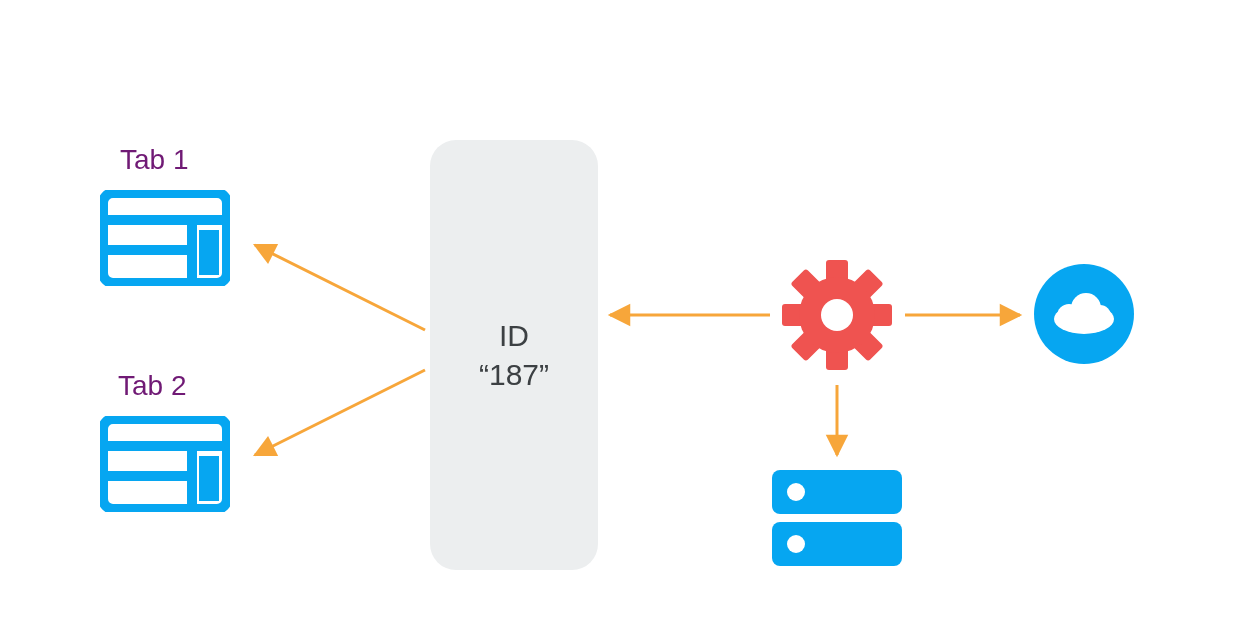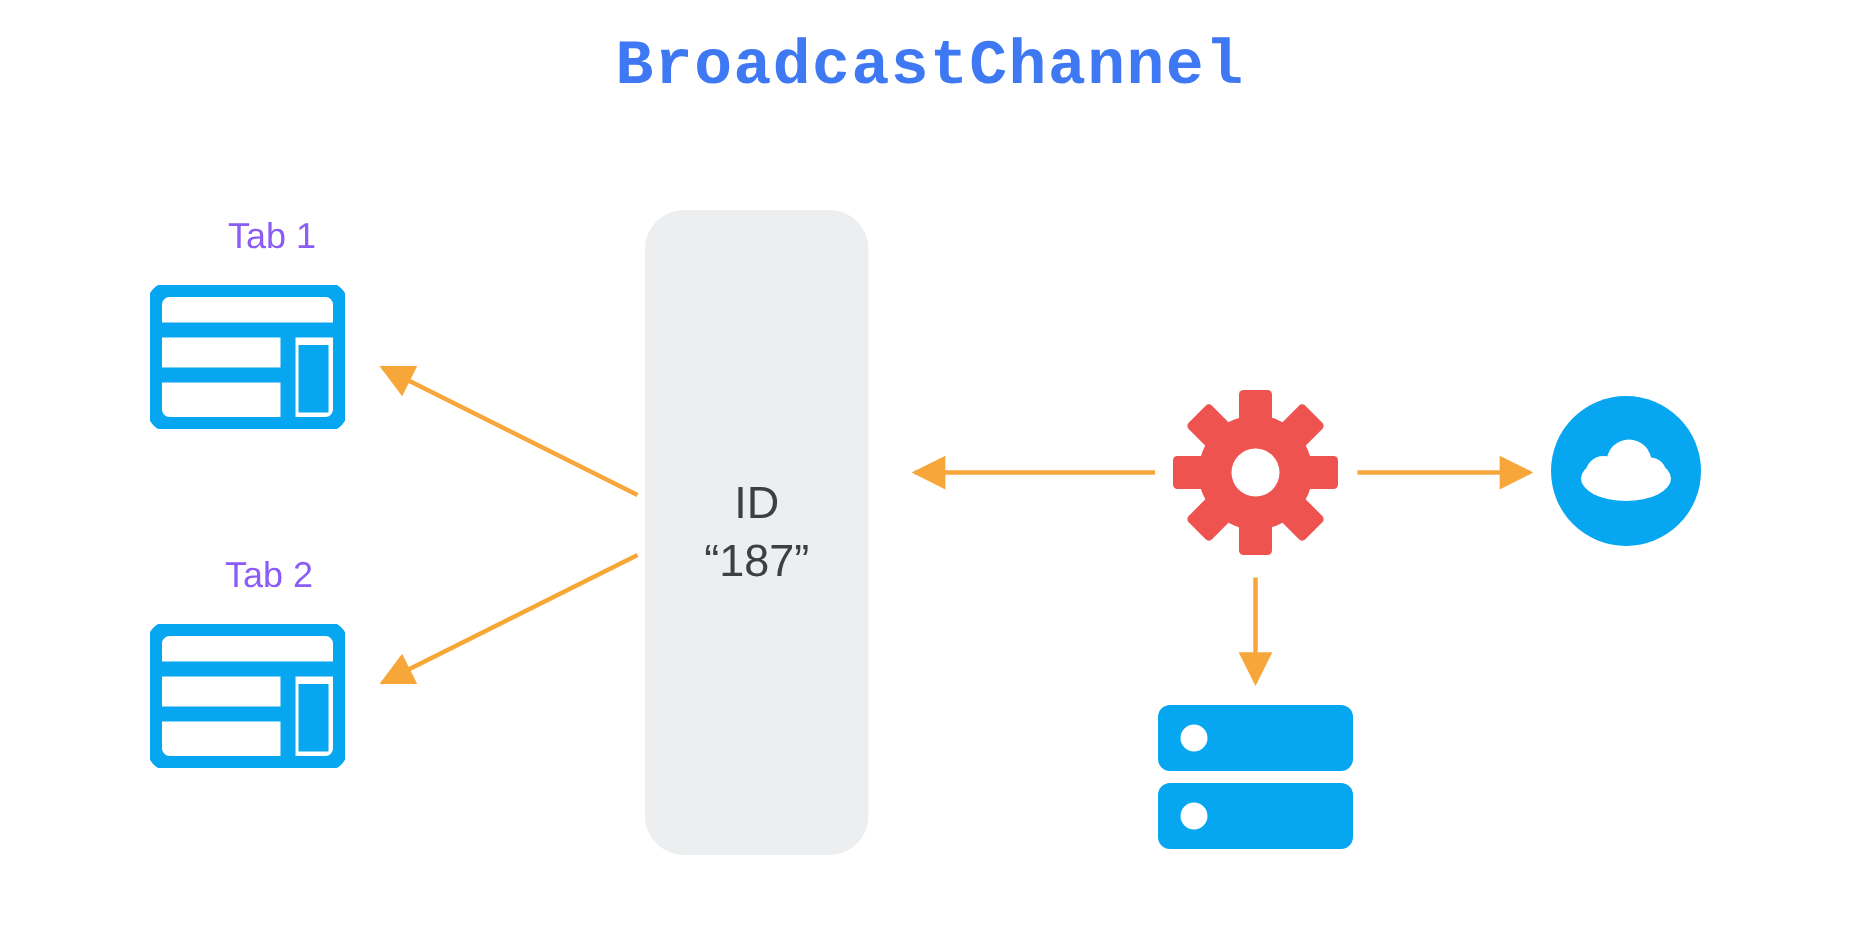--- a/index.html
+++ b/index.html
@@ -23,34 +23,33 @@
     width: 100%;
     text-align: center;
     font-family: "Courier New", Courier, monospace;
     font-weight: 700;
     font-size: 42px;
     letter-spacing: 1px;
     color: #3e78f3;
   }
   .tab-label {
     position: absolute;
-    font-size: 24px;
-    color: #8b5cf6;
-    margin-left: 32px;
+    font-size: 28px;
+    color: #701a75;
   }
   .tab-box {
     position: absolute;
     width: 130px;
     height: 96px;
   }
   .channel {
     position: absolute;
     left: 430px;
     top: 140px;
-    width: 149px;
+    width: 168px;
     height: 430px;
     background: #eceeef;
     border-radius: 26px;
     display: flex;
     flex-direction: column;
     align-items: center;
     justify-content: center;
     font-size: 30px;
     color: #3c4043;
     text-align: center;
@@ -85,21 +84,20 @@
     width: 1240px;
     height: 628px;
     pointer-events: none;
   }
 </style>
 </head>
 <body>
 
 <div class="stage">
 
-  <div class="title">BroadcastChannel</div>
 
   <div class="tab-label" style="left:120px; top:144px;">Tab 1</div>
   <div class="tab-box" style="left:100px; top:190px;">
     <svg viewBox="0 0 130 96" width="130" height="96">
       <rect x="3" y="3" width="124" height="90" rx="10" ry="10" fill="none" stroke="#06a6f1" stroke-width="10"></rect>
       <line x1="3" y1="30" x2="127" y2="30" stroke="#06a6f1" stroke-width="10"></line>
       <line x1="92" y1="30" x2="92" y2="93" stroke="#06a6f1" stroke-width="10"></line>
       <line x1="3" y1="60" x2="92" y2="60" stroke="#06a6f1" stroke-width="10"></line>
       <rect x="99" y="40" width="20" height="45" fill="#06a6f1"></rect>
     </svg>

